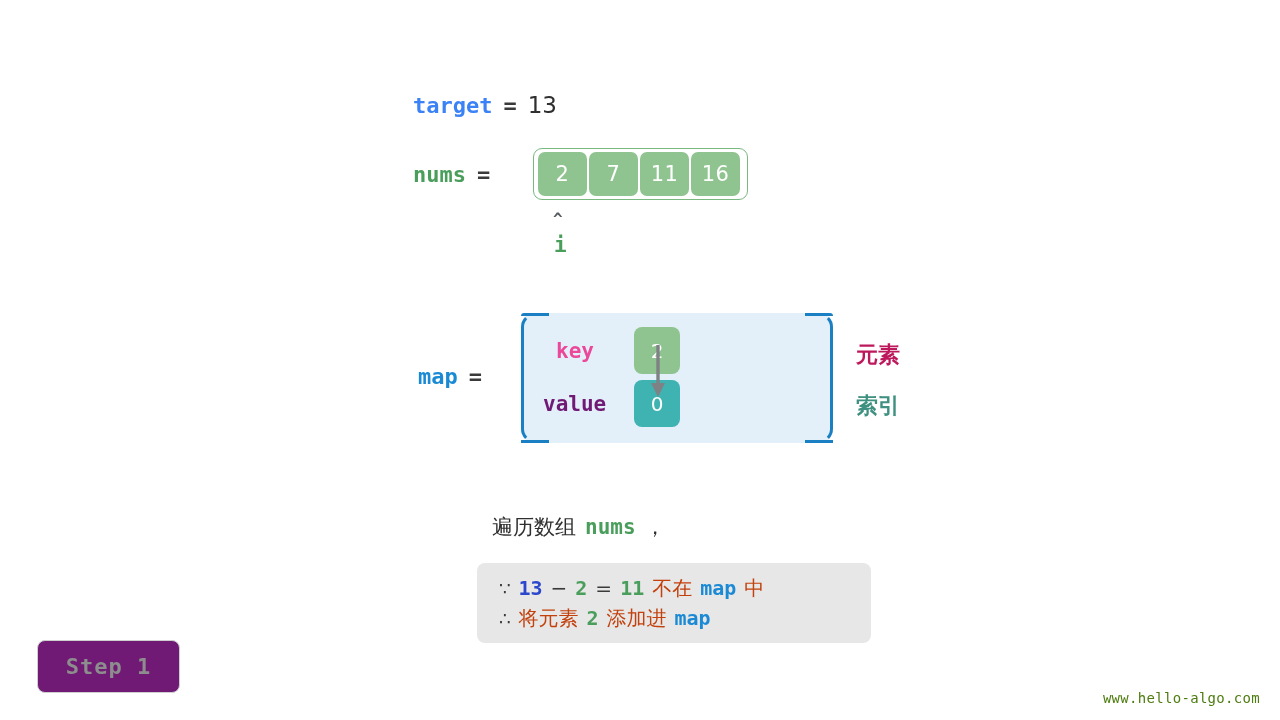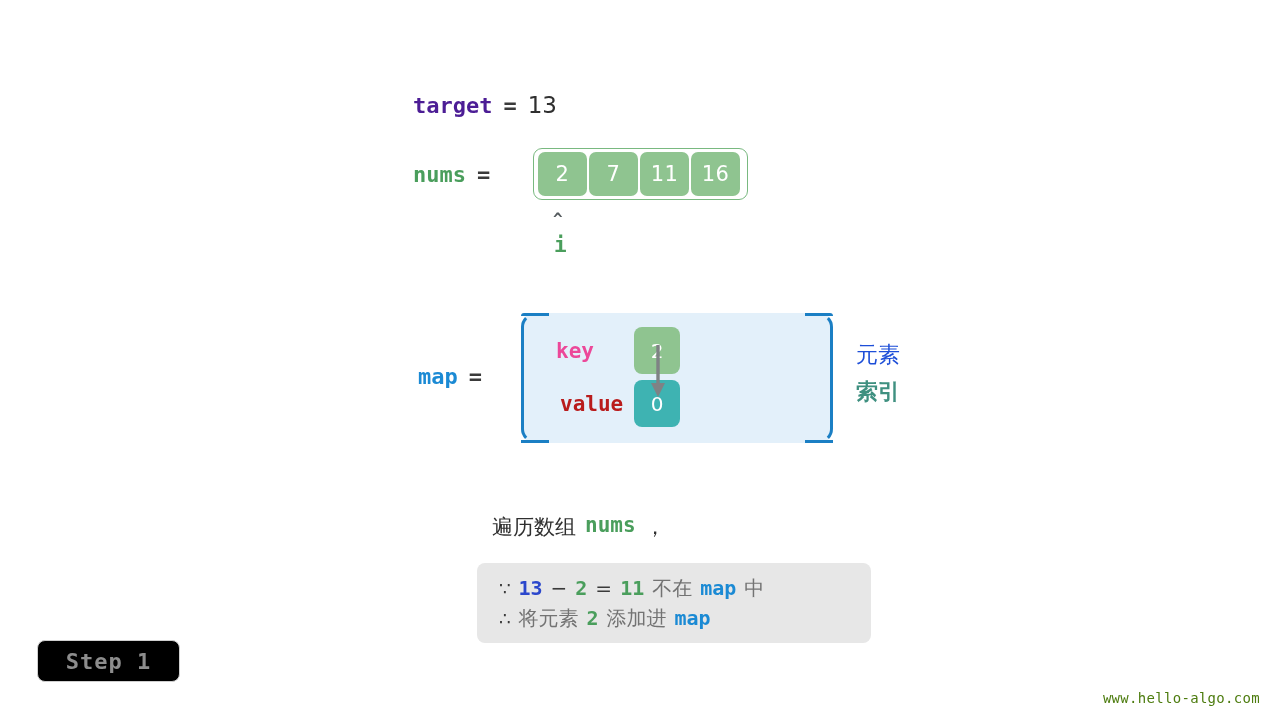--- a/index.html
+++ b/index.html
@@ -26,21 +26,21 @@
 
   
   #target-row {
     left: 413px;
     top: 92px;
     display: flex;
     align-items: baseline;
     gap: 11px;
     font-size: 22px;
   }
-  #target-row .var-name { color: #4c1d95; font-weight: bold; }
+  #target-row .var-name { color: #3b82f6; font-weight: bold; }
   #target-row .eq       { color: #3a3a3a; font-weight: bold; }
   #target-row .num      { color: #2f2f2f; font-family: "DejaVu Sans", "Liberation Sans", sans-serif; font-weight: normal; font-size: 23px;}
 
   
   #nums-row {
     left: 413px;
     top: 162px;
     display: flex;
     align-items: center;
     gap: 11px;
@@ -146,21 +146,21 @@
   #map-box-bottom-r { right: -3px; }
 
   .map-row-label {
     position: absolute;
     color: #3f9080;
     font-family: "DejaVu Sans Mono", "Liberation Mono", monospace;
     font-weight: bold;
     font-size: 21px;
   }
   #key-label   { left: 556px; top: 339px; color: #ec4899; }
-  #value-label { left: 543px; top: 392px; color: #b91c1c; margin-left: 17px; }
+  #value-label { left: 543px; top: 392px; color: #701a75; }
 
   .kv-cell {
     position: absolute;
     width: 46px;
     height: 47px;
     border-radius: 8px;
     display: flex;
     align-items: center;
     justify-content: center;
     color: #ffffff;
@@ -168,40 +168,40 @@
     font-size: 20px;
   }
   #key-cell   { left: 634px; top: 327px; background: #8fc490; }
   #value-cell { left: 634px; top: 380px; background: #3eb3b2; }
 
   
   #kv-arrow { position: absolute; left: 646px; top: 345px; }
 
   #elem-label {
     left: 856px; top: 340px;
-    color: #1d4ed8;
-    font-size: 22px;
-    font-weight: normal;
+    color: #be185d;
+    font-size: 22px;
+    font-weight: bold;
     font-family: "DejaVu Sans", "Liberation Sans", sans-serif;
   }
   #index-label {
-    left: 856px; top: 377px;
+    left: 856px; top: 391px;
     color: #3f9080;
     font-size: 22px;
     font-weight: bold;
     font-family: "DejaVu Sans", "Liberation Sans", sans-serif;
   }
 
   
   #caption {
     left: 492px;
     top: 513px;
     font-size: 21px;
     display: flex;
-    align-items: flex-start;
+    align-items: center;
     gap: 9px;
   }
   #caption .cn   { color: #2f2f2f; font-family: "DejaVu Sans", "Liberation Sans", sans-serif; }
   #caption .code { color: #4a9e5c; font-weight: bold; font-family: "DejaVu Sans Mono","Liberation Mono",monospace; }
   #caption .punc { color: #2f2f2f; font-family: "DejaVu Sans", "Liberation Sans", sans-serif; }
 
   
   #reason-box {
     position: absolute;
     left: 477px;
@@ -215,36 +215,36 @@
   }
   .reason-line {
     display: flex;
     align-items: baseline;
     gap: 8px;
     font-size: 20px;
     line-height: 30px;
     height: 30px;
   }
   .reason-line .sym  { color: #3a3a3a; font-family: "DejaVu Sans","Liberation Sans",sans-serif; font-size: 18px;}
-  .reason-line .cn   { color: #737373; font-family: "DejaVu Sans","Liberation Sans",sans-serif; }
+  .reason-line .cn   { color: #c2410c; font-family: "DejaVu Sans","Liberation Sans",sans-serif; }
   .reason-line .blue { color: #2b47cc; font-weight: bold; font-family: "DejaVu Sans Mono","Liberation Mono",monospace; }
   .reason-line .green{ color: #4a9e5c; font-weight: bold; font-family: "DejaVu Sans Mono","Liberation Mono",monospace; }
   .reason-line .lblue{ color: #1b8ad4; font-weight: bold; font-family: "DejaVu Sans Mono","Liberation Mono",monospace; }
   .reason-line .op   { color: #3a3a3a; font-family: "DejaVu Sans","Liberation Sans",sans-serif; }
 
   
   #step-badge {
     position: absolute;
     left: 37px;
     top: 640px;
     width: 143px;
-    height: 42px;
+    height: 53px;
     border: 1.4px solid #cfcfcf;
     border-radius: 8px;
-    background: #000000;
+    background: #701a75;
     display: flex;
     align-items: center;
     justify-content: center;
     color: #8d8d8d;
     font-family: "DejaVu Sans Mono", "Liberation Mono", monospace;
     font-weight: bold;
     font-size: 22px;
     letter-spacing: 1px;
     box-sizing: border-box;
   }

